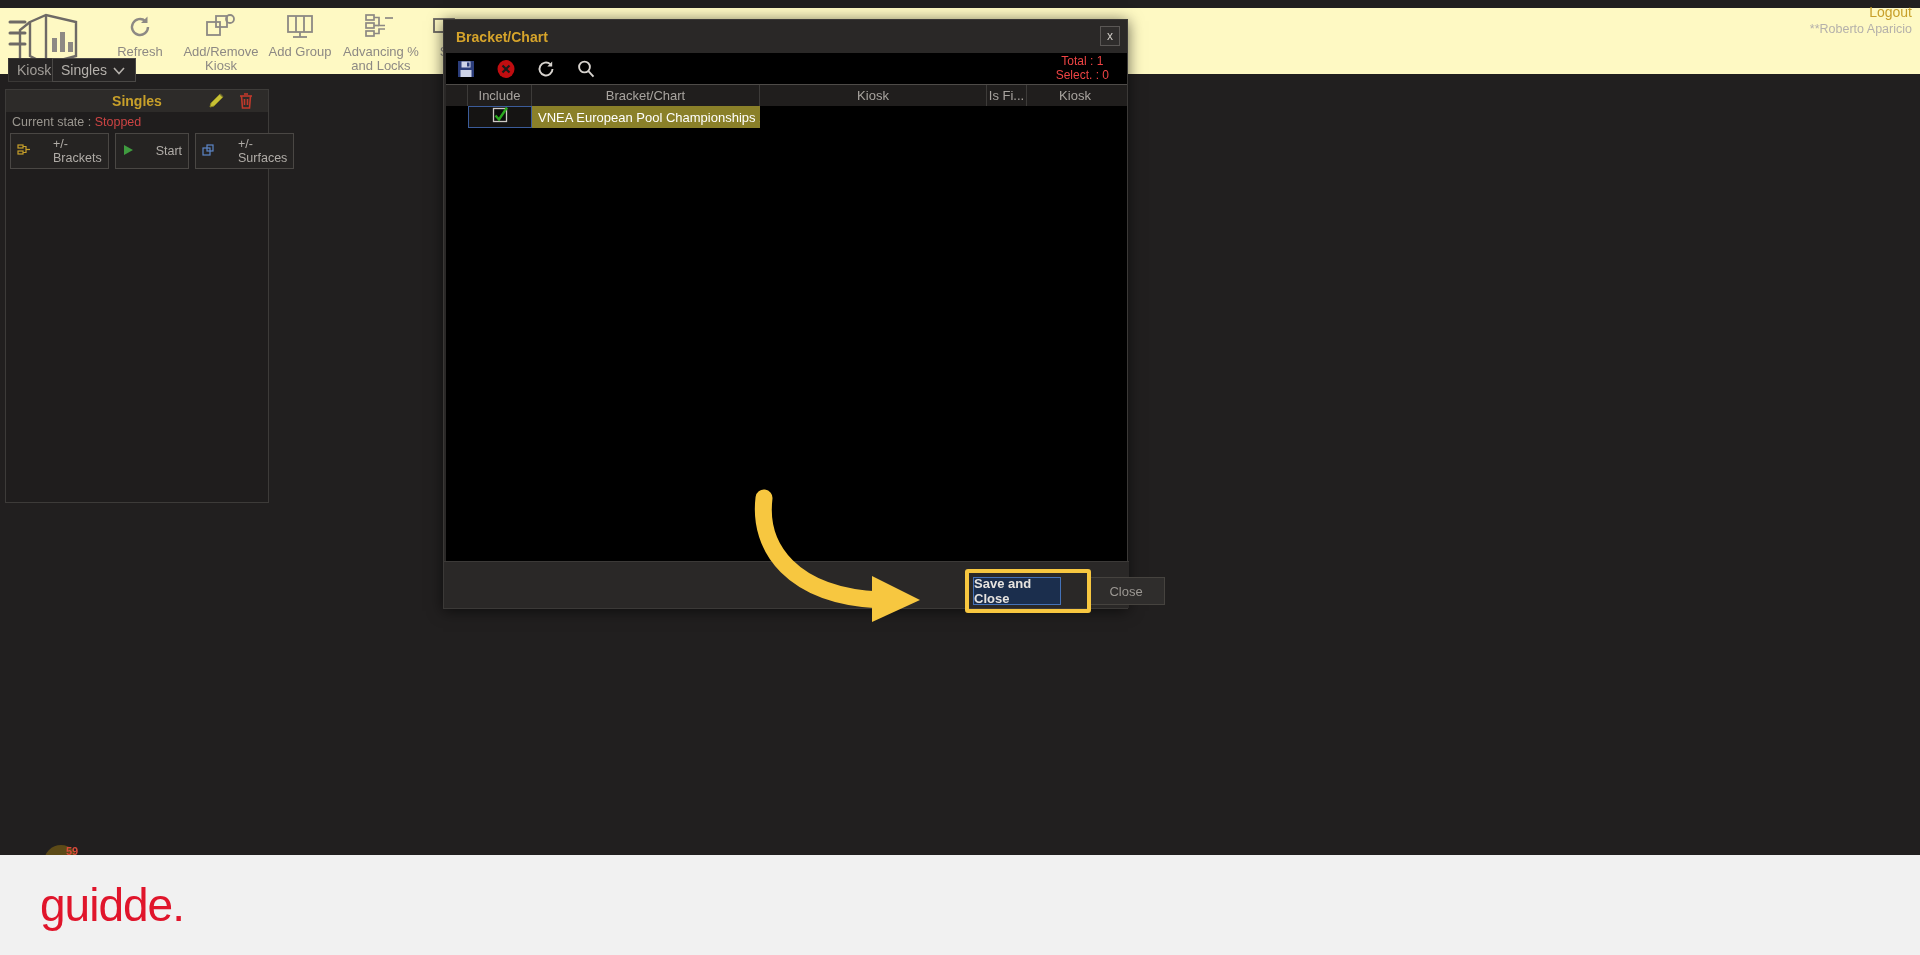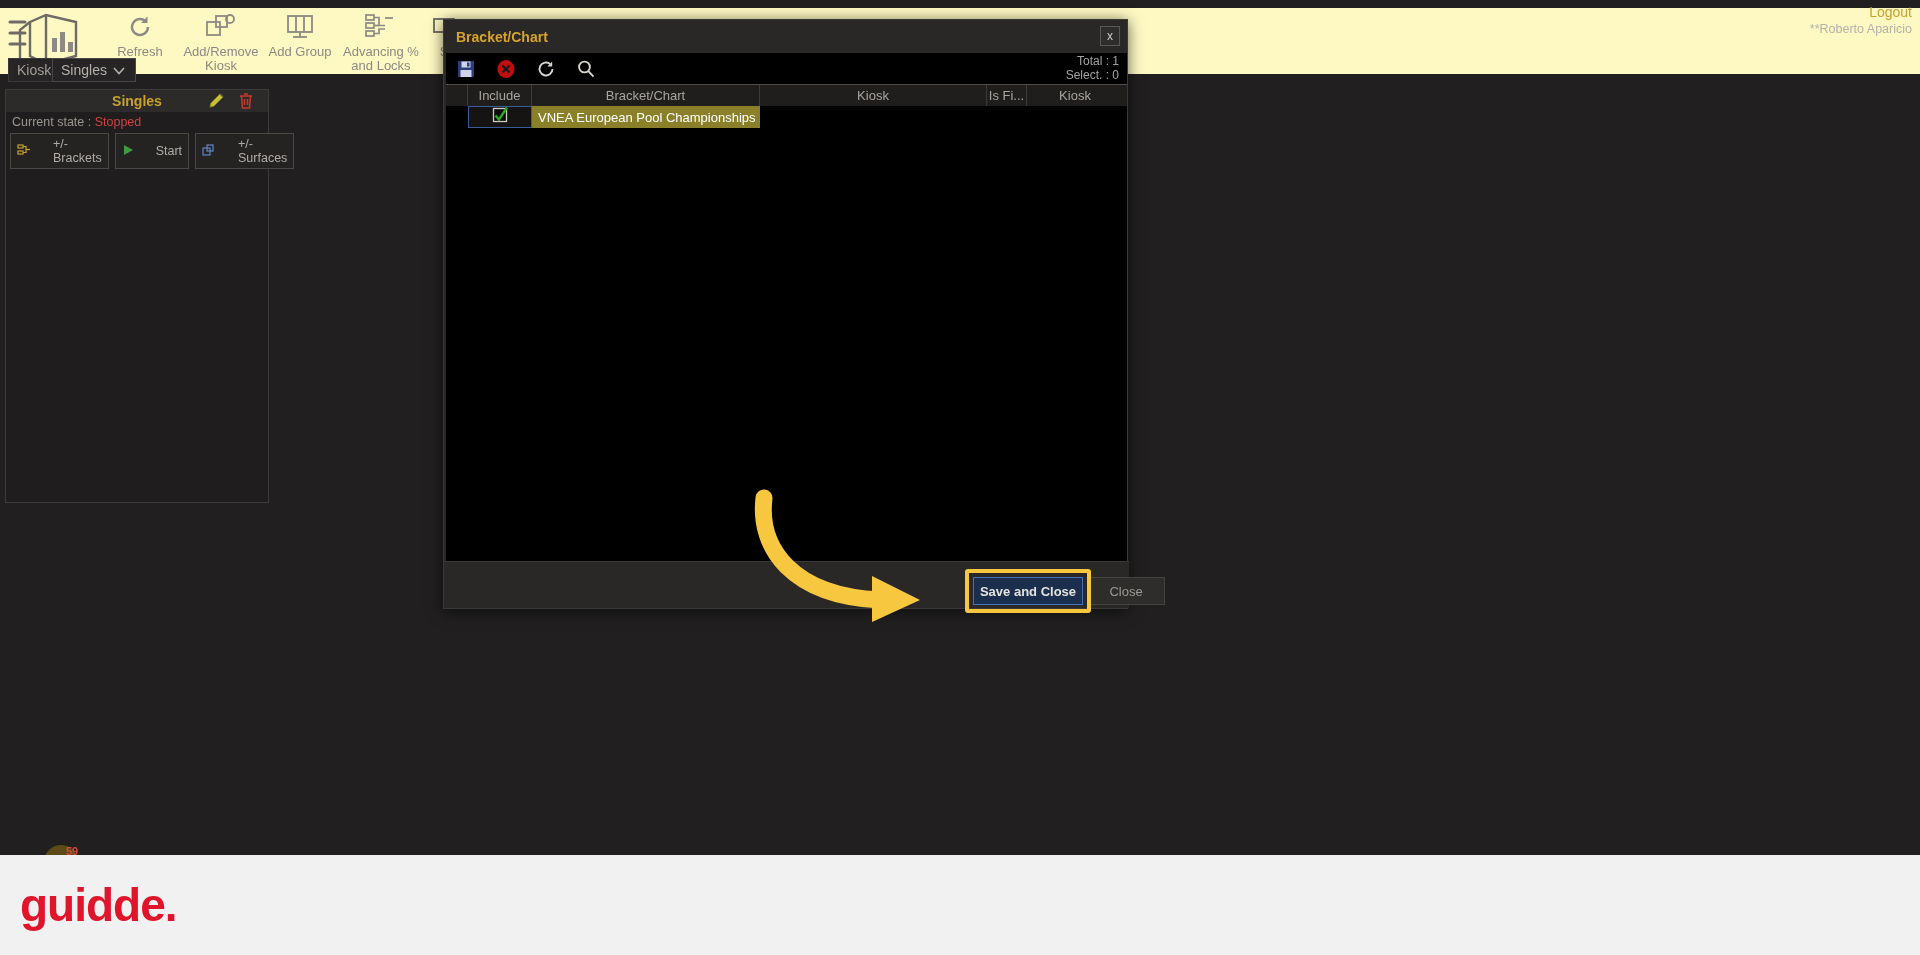--- a/index.html
+++ b/index.html
@@ -85,22 +85,22 @@
     position: absolute; right: 7px; top: 6px; width: 20px; height: 20px;
     border: 1px solid #5a5755; background: #2f2d2c; color: #cfcbc6;
     font-size: 12px; display:flex; align-items:center; justify-content:center;
     cursor:pointer;
   }
   #modal-toolbar {
     position: absolute; left: 2px; top: 33px; width: 681px; height: 31px;
     background: #000; display:flex; align-items:center;
   }
   .tb-icon { width: 40px; height: 31px; display:flex; align-items:center; justify-content:center; cursor:pointer; }
-  #counts { position: absolute; right: 8px; top: 34px; text-align: right;
-            font-size: 12px; color: #a3a3a3; line-height: 14px; }
+  #counts { position: absolute; right: 18px; top: 34px; text-align: center;
+            font-size: 12px; color: #ef4444; line-height: 14px; }
 
   
   #grid {
     position: absolute; left: 2px; top: 64px; width: 681px; height: 489px;
     background: #000; border-top: 1px solid #4e4b48;
   }
   #grid-header { display: flex; height: 21px; background: #201e1d; text-align: right; }
   .gh {
     border-right: 1px solid #3d3b39; font-size: 13px; color: #a8a49f;
     display:flex; align-items:center; justify-content:center; overflow:hidden;
@@ -122,41 +122,41 @@
 
   #modal-footer {
     position: absolute; left: 0; bottom: 0; width: 685px; height: 47px;
     background: #2a2827; border-top: 1px solid #3b3937;
   }
   #save-close-highlight {
     position: absolute; left: 521px; top: 549px; width: 126px; height: 44px;
     border: 4px solid #f7c740; border-radius: 3px;
   }
   #btn-save-close {
-    position: absolute; left: 529px; top: 557px; width: 110px; height: 28px;
+    position: absolute; left: 529px; top: 557px; width: 88px; height: 28px;
     background: #1b2e4d; border: 1px solid #4472b8; color: #e6e3df;
     font-size: 13px; font-weight: bold; cursor:pointer;
     display:flex; align-items:center; justify-content:center;
   }
   #btn-close {
     position: absolute; left: 643px; top: 557px; width: 78px; height: 28px;
     background: #2f2d2c; border: 1px solid #46433f; color: #9b9792;
     font-size: 13px; display:flex; align-items:center; justify-content:center;
     cursor:pointer; overflow:hidden;
   }
 
   
   #arrow-anno { position: absolute; left: 752px; top: 488px; width: 200px; height: 140px; pointer-events:none; }
 
   
   #footer {
     position: absolute; left: 0; top: 855px; width: 1920px; height: 100px;
     background: #f1f1f1; display:flex; align-items:center; justify-content:space-between;
   }
-  #guidde-logo { font-size: 46px; font-weight: bold; color: #e0152b; margin-left: 20px; letter-spacing:-1px;text-align:right; }
+  #guidde-logo { font-size: 46px; font-weight: normal; color: #e0152b; margin-left: 40px; letter-spacing:-1px;text-align:right; }
   #made-with { font-size: 34px; color: #2b2b2b; margin-right: 48px; }
   #badge-circle {
     position: absolute; left: 44px; top: 845px; width: 34px; height: 34px;
     border-radius: 50%; background: #5c4a17;
   }
   #badge-count {
     position: absolute; left: 66px; top: 845px; font-size: 11px; color: #d94a3a; font-weight:bold;
   }
 </style>
 </head>

